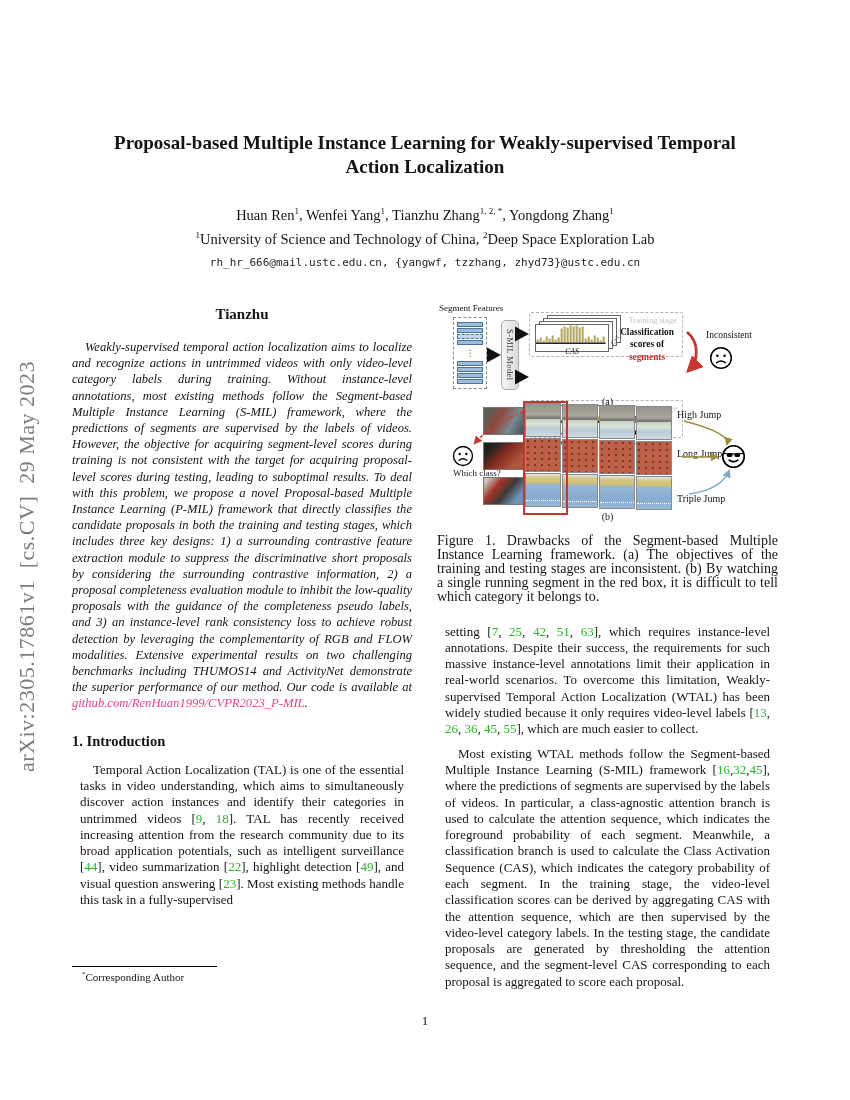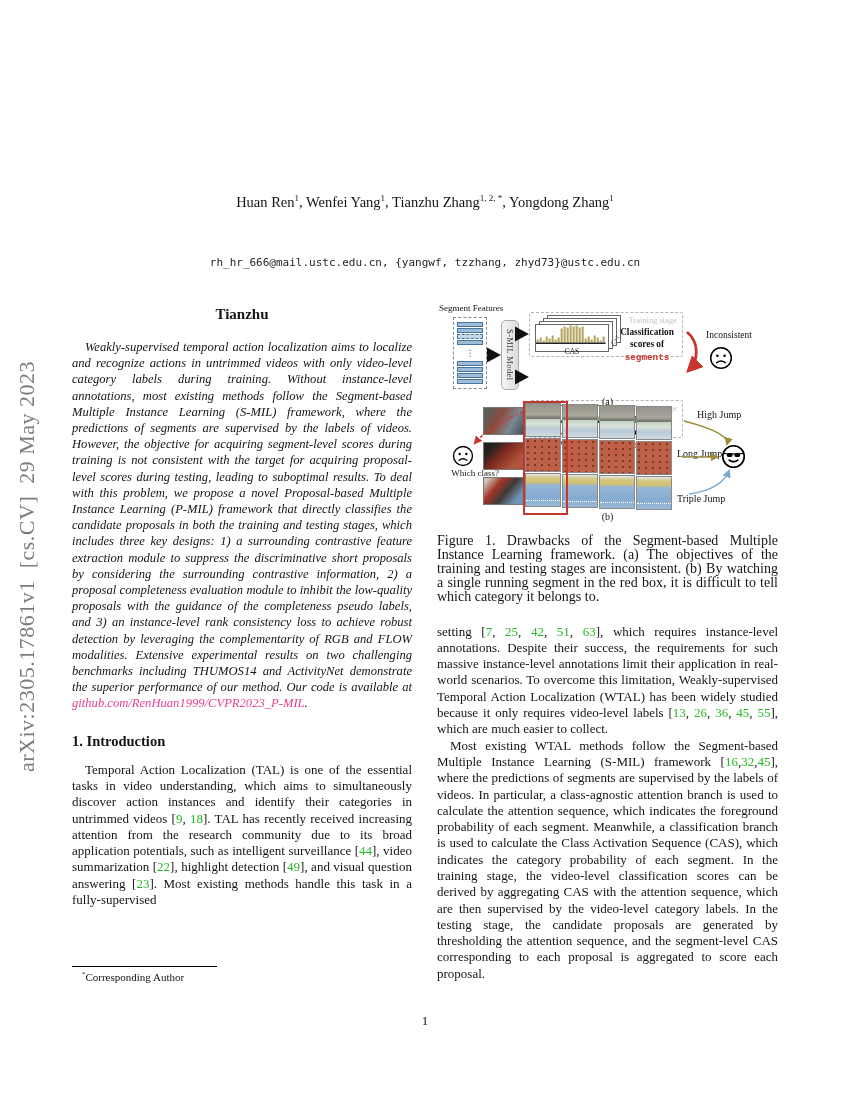--- a/index.html
+++ b/index.html
@@ -6,39 +6,39 @@
   .page{position:relative;width:850px;height:1100px;background:#fff;overflow:hidden;
         font-family:"Liberation Serif","DejaVu Serif",serif;color:#141414;}
 
   
   .arxiv-banner{position:absolute;left:14px;top:772px;transform:rotate(-90deg);
     transform-origin:0 0;white-space:pre;font-size:22px;color:#7d7d7d;letter-spacing:.5px;}
 
   
   .title{position:absolute;left:105px;top:131px;width:640px;margin:0;text-align:center;
     font-size:19px;font-weight:bold;line-height:1.28;}
-  .authors{position:absolute;left:75px;top:194px;width:700px;text-align:center;font-size:14.5px;}
+  .authors{position:absolute;left:75px;top:207px;width:700px;text-align:center;font-size:14.5px;}
   .affiliation{position:absolute;left:75px;top:231px;width:700px;text-align:center;font-size:14.5px;}
   sup{font-size:.62em;line-height:0;}
   .emails{position:absolute;left:75px;top:256px;width:700px;text-align:center;
     font-family:"DejaVu Sans Mono","Liberation Mono",monospace;font-size:11px;color:#262626;}
 
   
   .col-left{position:absolute;left:72px;top:302px;width:340px;}
   .col-right{position:absolute;left:437px;top:300px;width:341px;}
 
   .abstract-heading{text-align:center;font-weight:bold;font-size:15px;margin:4px 0 16px;}
   .abstract-body{font-style:italic;font-size:12.6px;line-height:16.2px;text-align:justify;
     text-indent:13px;margin:0;}
   .section-heading{font-size:14.5px;font-weight:bold;margin:21px 0 12px;}
-  .body-par{font-size:13px;line-height:16.3px;text-align:justify;margin:0;}
+  .body-par{font-size:13px;line-height:16.3px;text-align:justify;margin:8px;}
   .indent{text-indent:13px;}
   .seg-cite{color:var(--cite,#23b923);}
   .seg-link{color:var(--link,#e8418c);margin-top:16px;}
-  .seg-red{color:var(--figred,#c9342c);font-family:Liberation Mono, monospace;}
+  .seg-red{color:var(--figred,#c9342c);}
 
   .footnote-block{position:absolute;left:72px;top:966px;width:340px;font-size:11px;}
   .footnote-rule{width:145px;border-top:1px solid #000;margin-bottom:4px;}
   .footnote-text{text-indent:10px;}
 
   .page-number{position:absolute;left:0;top:1013px;width:850px;text-align:center;font-size:13px;}
 
   
   .figure{position:relative;width:341px;height:226px;}
   .caption{font-size:14px;line-height:13.9px;text-align:justify;margin:8px 0 20px;}
@@ -55,21 +55,21 @@
     display:flex;align-items:center;justify-content:center;}
   .smil-box span{writing-mode:vertical-rl;font-size:8.5px;color:#333;letter-spacing:.4px;white-space:nowrap;}
 
   .panel{position:absolute;left:92px;width:154px;border:1.2px dashed #b4b4b4;border-radius:2px;
     box-sizing:border-box;background:#fff;}
   .panel-1{top:12px;height:45px;}
   .panel-2{top:60px;height:38px;margin-top:40px;}
   .cas-stack{position:absolute;left:5px;top:2px;width:88px;height:40px;}
   .sheet{position:absolute;background:#fff;border:1px solid #666;width:72px;height:26px;}
   .sheet.s1{left:12px;top:0;} .sheet.s2{left:8px;top:3px;} .sheet.s3{left:4px;top:6px;}
-  .sheet.front{left:0;top:9px;}
+  .sheet.front{left:0;top:9px;font-style:italic;}
   .sheet.front .cas-label{display:block;text-align:center;font-size:7.5px;line-height:7px;}
   .cplus{position:absolute;left:80px;top:24px;font-size:6px;transform:rotate(-52deg);color:#333;}
   .panel-text{position:absolute;right:3px;top:2px;width:64px;text-align:center;}
   .stage-label{color:#c6c6c6;font-size:8.5px;text-align:right;padding-right:2px;}
   .panel-caption{font-weight:bold;font-size:9.3px;line-height:1.32;margin-top:1px;}
   .hist2-wrap{position:absolute;left:8px;top:4px;width:68px;text-align:center;}
   .hist-frame{border:1px solid #444;background:#fff;display:block;}
   .proposal-label{font-size:8px;line-height:8px;}
   .inconsistent-label{position:absolute;left:255px;top:30px;width:74px;text-align:center;font-size:9.5px;}
   .face{position:absolute;}
@@ -86,34 +86,36 @@
   .frame{width:36px;height:34px;border:1px solid #8a8a8a;box-sizing:border-box;}
   .frame:nth-child(2){transform:translateY(1px);} .frame:nth-child(3){transform:translateY(2px);}
   .frame:nth-child(4){transform:translateY(3px);}
   .frame.r1{background:linear-gradient(180deg,#97948b 0%,#a8a89c 34%,#6e6e66 45%,#c2cfc4 48%,#d9e3d9 62%,#b9c9d6 78%,#cfdbe4 100%);}
   .frame.r2{background-color:#bd6047;
     background-image:radial-gradient(circle at 2px 2px,#7d3526 1px,transparent 1.3px);background-size:7px 6px;}
   .frame.r3{background:linear-gradient(180deg,#dfe6ea 0%,#d6c87f 12%,#cfc074 26%,#95b6d6 34%,#85abd0 72%,#9abbd8 100%);}
   .frame.r3::after{content:"";display:block;margin-top:26px;border-top:1.5px dotted #fff;}
   .red-box{position:absolute;left:86px;top:101px;width:41px;height:110px;border:2px solid #c5372d;z-index:4;}
   .face-b-sad{left:15px;top:145px;width:22px;height:22px;}
-  .which-class{position:absolute;left:4px;top:168px;width:58px;text-align:right;font-size:9px;}
+  .which-class{position:absolute;left:16px;top:168px;width:58px;text-align:left;font-size:9px;}
   .jump-label{position:absolute;font-size:10px;white-space:nowrap;}
-  .lbl-high{left:240px;top:109px;margin-left:20px;} .lbl-long{left:240px;top:148px;} .lbl-triple{left:240px;top:193px;}
+  .lbl-high{left:240px;top:109px;} .lbl-long{left:240px;top:148px;} .lbl-triple{left:240px;top:193px;}
   .face-b-cool{left:284px;top:144px;width:25px;height:25px;}
   .fig-overlay{position:absolute;left:0;top:0;width:341px;height:226px;pointer-events:none;z-index:5;}
 </style>
 </head>
 <body>
 
 <div class="page">
 
   <div class="arxiv-banner">arXiv:2305.17861v1  [cs.CV]  29 May 2023</div>
 
+  <h1 class="title">Proposal-based Multiple Instance Learning for Weakly-supervised Temporal Action Localization</h1>
   <div class="authors"><span>Huan Ren</span><sup>1</sup><span>, Wenfei Yang</span><sup>1</sup><span>, Tianzhu Zhang</span><sup>1, 2, *</sup><span>, Yongdong Zhang</span><sup>1</sup></div>
+  <div class="affiliation"><sup>1</sup><span>University of Science and Technology of China, </span><sup>2</sup><span>Deep Space Exploration Lab</span></div>
   <div class="emails">rh_hr_666@mail.ustc.edu.cn, {yangwf, tzzhang, zhyd73}@ustc.edu.cn</div>
 
   <div class="col-left">
     <div class="abstract-heading">Tianzhu</div>
     <p class="abstract-body"><span>Weakly-supervised temporal action localization aims to localize and recognize actions in untrimmed videos with only video-level category labels during training. Without instance-level annotations, most existing methods follow the Segment-based Multiple Instance Learning (S-MIL) framework, where the predictions of segments are supervised by the labels of videos. However, the objective for acquiring segment-level scores during training is not consistent with the target for acquiring proposal-level scores during testing, leading to suboptimal results. To deal with this problem, we propose a novel Proposal-based Multiple Instance Learning (P-MIL) framework that directly classifies the candidate proposals in both the training and testing stages, which includes three key designs: 1) a surrounding contrastive feature extraction module to suppress the discriminative short proposals by considering the surrounding contrastive information, 2) a proposal completeness evaluation module to inhibit the low-quality proposals with the guidance of the completeness pseudo labels, and 3) an instance-level rank consistency loss to achieve robust detection by leveraging the complementarity of RGB and FLOW modalities. Extensive experimental results on two challenging benchmarks including THUMOS14 and ActivityNet demonstrate the superior performance of our method. Our code is available at </span><span class="seg-link">github.com/RenHuan1999/CVPR2023_P-MIL</span><span>.</span></p>
     <div class="section-heading">1. Introduction</div>
     <p class="body-par indent"><span>Temporal Action Localization (TAL) is one of the essential tasks in video understanding, which aims to simultaneously discover action instances and identify their categories in untrimmed videos [</span><span class="seg-cite">9</span><span>, </span><span class="seg-cite">18</span><span>]. TAL has recently received increasing attention from the research community due to its broad application potentials, such as intelligent surveillance [</span><span class="seg-cite">44</span><span>], video summarization [</span><span class="seg-cite">22</span><span>], highlight detection [</span><span class="seg-cite">49</span><span>], and visual question answering [</span><span class="seg-cite">23</span><span>]. Most existing methods handle this task in a fully-supervised</span></p>
   </div>
 
   <div class="footnote-block">

